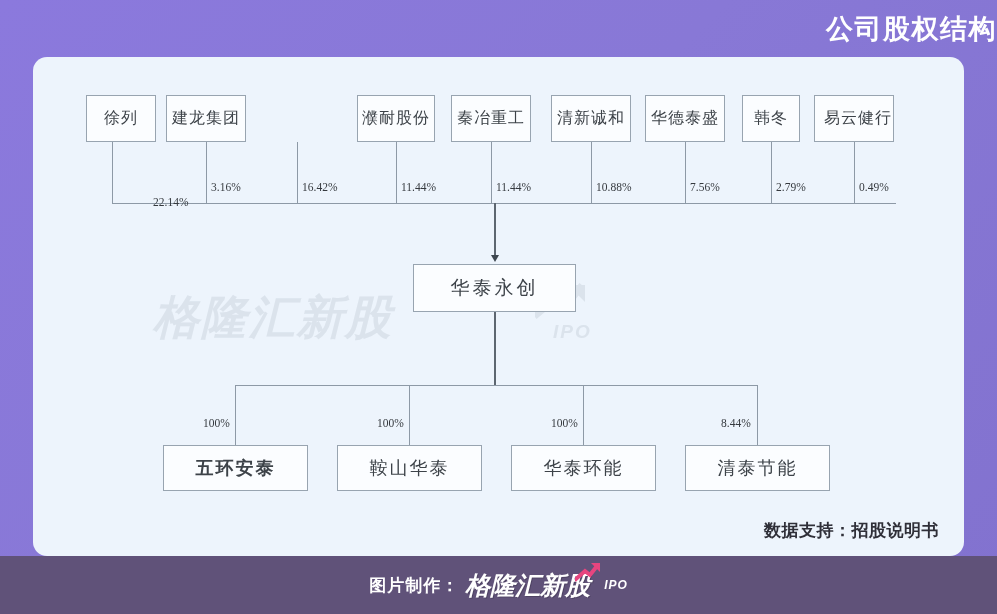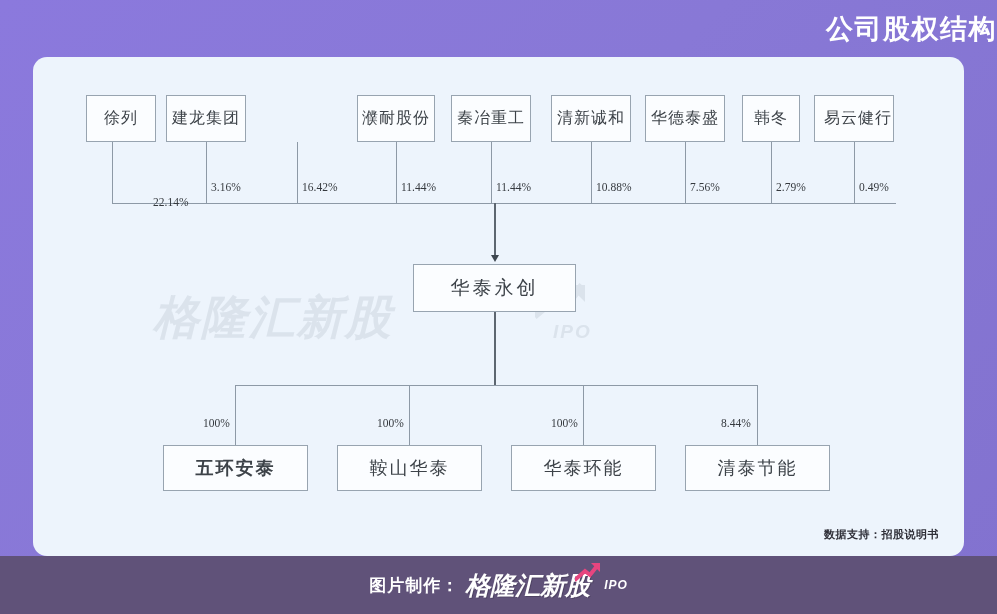--- a/index.html
+++ b/index.html
@@ -153,21 +153,21 @@
     border-left: 3px solid transparent;
     border-right: 3px solid transparent;
     border-top: 5px solid #4b545e;
   }
 
   
   .source-note {
     position: absolute;
     right: 25px;
     bottom: 14px;
-    font-size: 11px;
+    font-size: 17px;
     font-weight: bold;
     color: #2f2f38;
     letter-spacing: 0.5px;
     font-family: "Liberation Sans", "DejaVu Sans", sans-serif;
   }
 
   
   .bottom-bar {
     position: absolute;
     left: 0;

